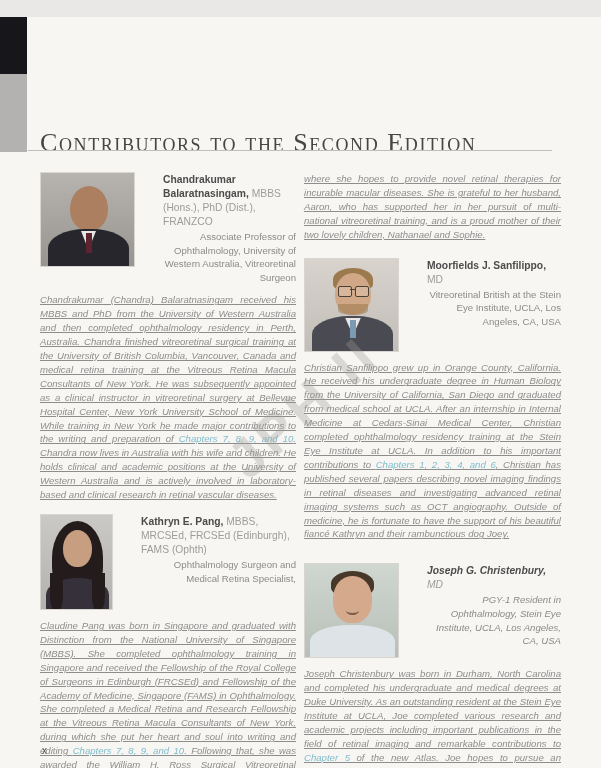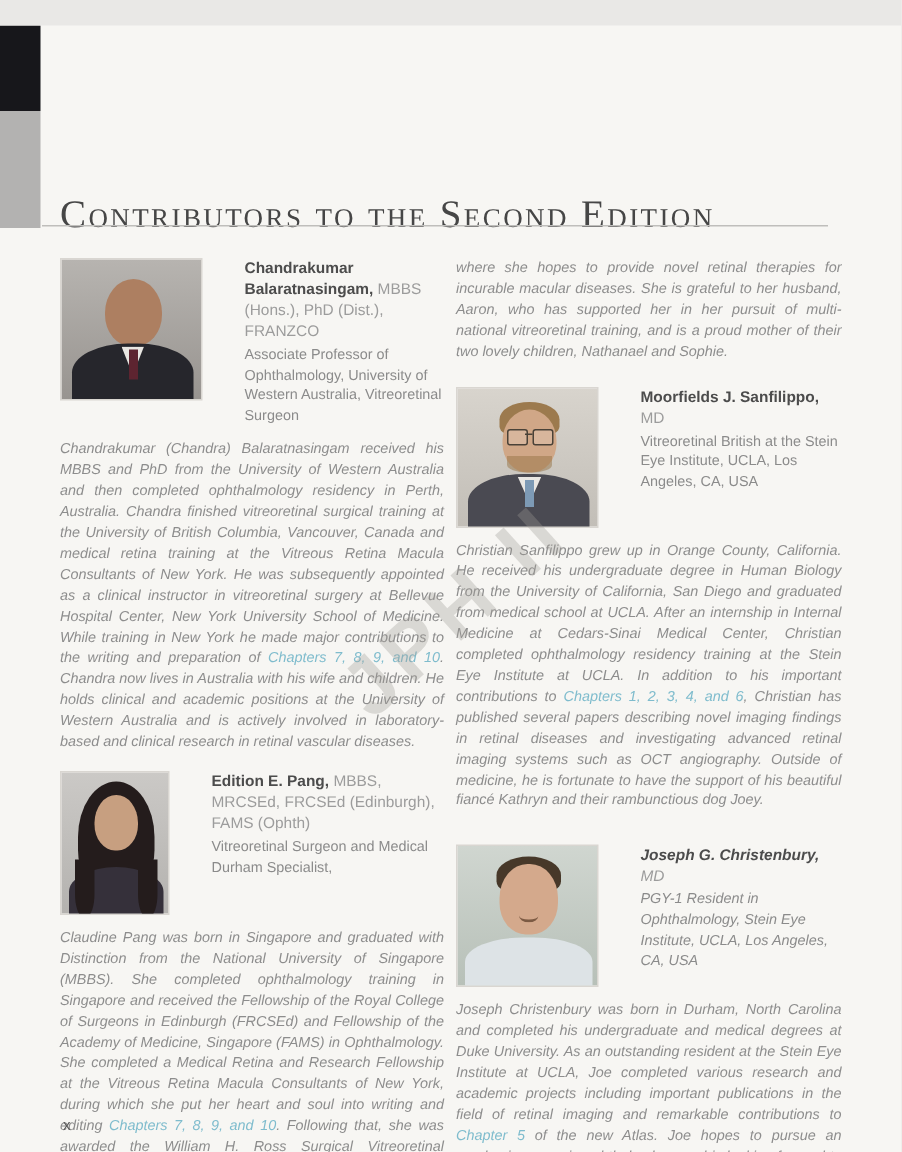--- a/index.html
+++ b/index.html
@@ -22,25 +22,25 @@
   .title-rule { position:absolute; left:28px; top:133px; width:524px; height:1px; background:#bfbebb; }
 
   .col { position:absolute; top:155px; }
   .col-left  { left:40px;  width:256px; }
   .col-right { left:304px; width:257px; }
 
   .entry { display:flex; gap:28px; }
   .entry-text { flex:1; padding-top:1px; }
   .entry-name { font-size:10.3px; font-weight:bold; color:#4c4c4c; line-height:14px; }
   .creds { font-weight:normal; color:#9c9c9c; }
-  .role { font-size:9.6px; color:#8b8b8b; line-height:13.6px; margin-top:1px; }
+  .role { font-size:9.6px; color:#8b8b8b; line-height:13.6px; margin-top:1px;text-align:right; }
 
   .bio {
     margin-top:9px; font-style:italic; font-size:9.6px; line-height:13.9px;
-    color:#8d8d8d; text-align:justify;
+    color:#8d8d8d; text-align:justify;text-decoration:underline;
   }
   .chapter-link { color:#7fbccd; }
 
   .mt12 { margin-top:12px; }
   .mt16 { margin-top:16px; }
   .mt22 { margin-top:22px;font-style:italic; }
 
   .page-number { position:absolute; left:42px; top:728px; font-size:10px; color:#5a5a5a; }
 
   .watermark {
@@ -118,22 +118,22 @@
 
     <div class="entry mt12">
       <div class="photo photo-claudine" title="studio headshot of woman with long dark hair in dark top">
         <div class="hair"></div>
         <div class="head"></div>
         <div class="torso"></div>
         <div class="strand-l"></div>
         <div class="strand-r"></div>
       </div>
       <div class="entry-text">
-        <div class="entry-name"><b>Edition E. Pang,</b> <span class="creds">MBBS, MRCSEd, FRCSEd (Edinburgh), FAMS (Ophth)</span></div>
-        <div class="role">Vitreoretinal Surgeon and Medical Durham Specialist,</div>
+        <div class="entry-name"><b>Kathryn E. Pang,</b> <span class="creds">MBBS, MRCSEd, FRCSEd (Edinburgh), FAMS (Ophth)</span></div>
+        <div class="role">Ophthalmology Surgeon and Medical Retina Specialist,</div>
       </div>
     </div>
 
     <p class="bio"><span>Claudine Pang was born in Singapore and graduated with Distinction from the National University of Singapore (MBBS). She completed ophthalmology training in Singapore and received the Fellowship of the Royal College of Surgeons in Edinburgh (FRCSEd) and Fellowship of the Academy of Medicine, Singapore (FAMS) in Ophthalmology. She completed a Medical Retina and Research Fellowship at the Vitreous Retina Macula Consultants of New York, during which she put her heart and soul into writing and editing </span><span class="chapter-link">Chapters 7, 8, 9, and 10</span><span>. Following that, she was awarded the William H. Ross Surgical Vitreoretinal Fellowship at the University of British Columbia in Vancouver, Canada and went on to receive electrophysiology training at Moorfields Eye Hospital in London, United Kingdom. She has now joined the Jerry Tan Eye Surgery in Singapore to head the Vitreoretinal Service</span></p>
 
   </div>
 
   <div class="col col-right">
 
     <p class="bio" style="margin-top:0">where she hopes to provide novel retinal therapies for incurable macular diseases. She is grateful to her husband, Aaron, who has supported her in her pursuit of multi-national vitreoretinal training, and is a proud mother of their two lovely children, Nathanael and Sophie.</p>

